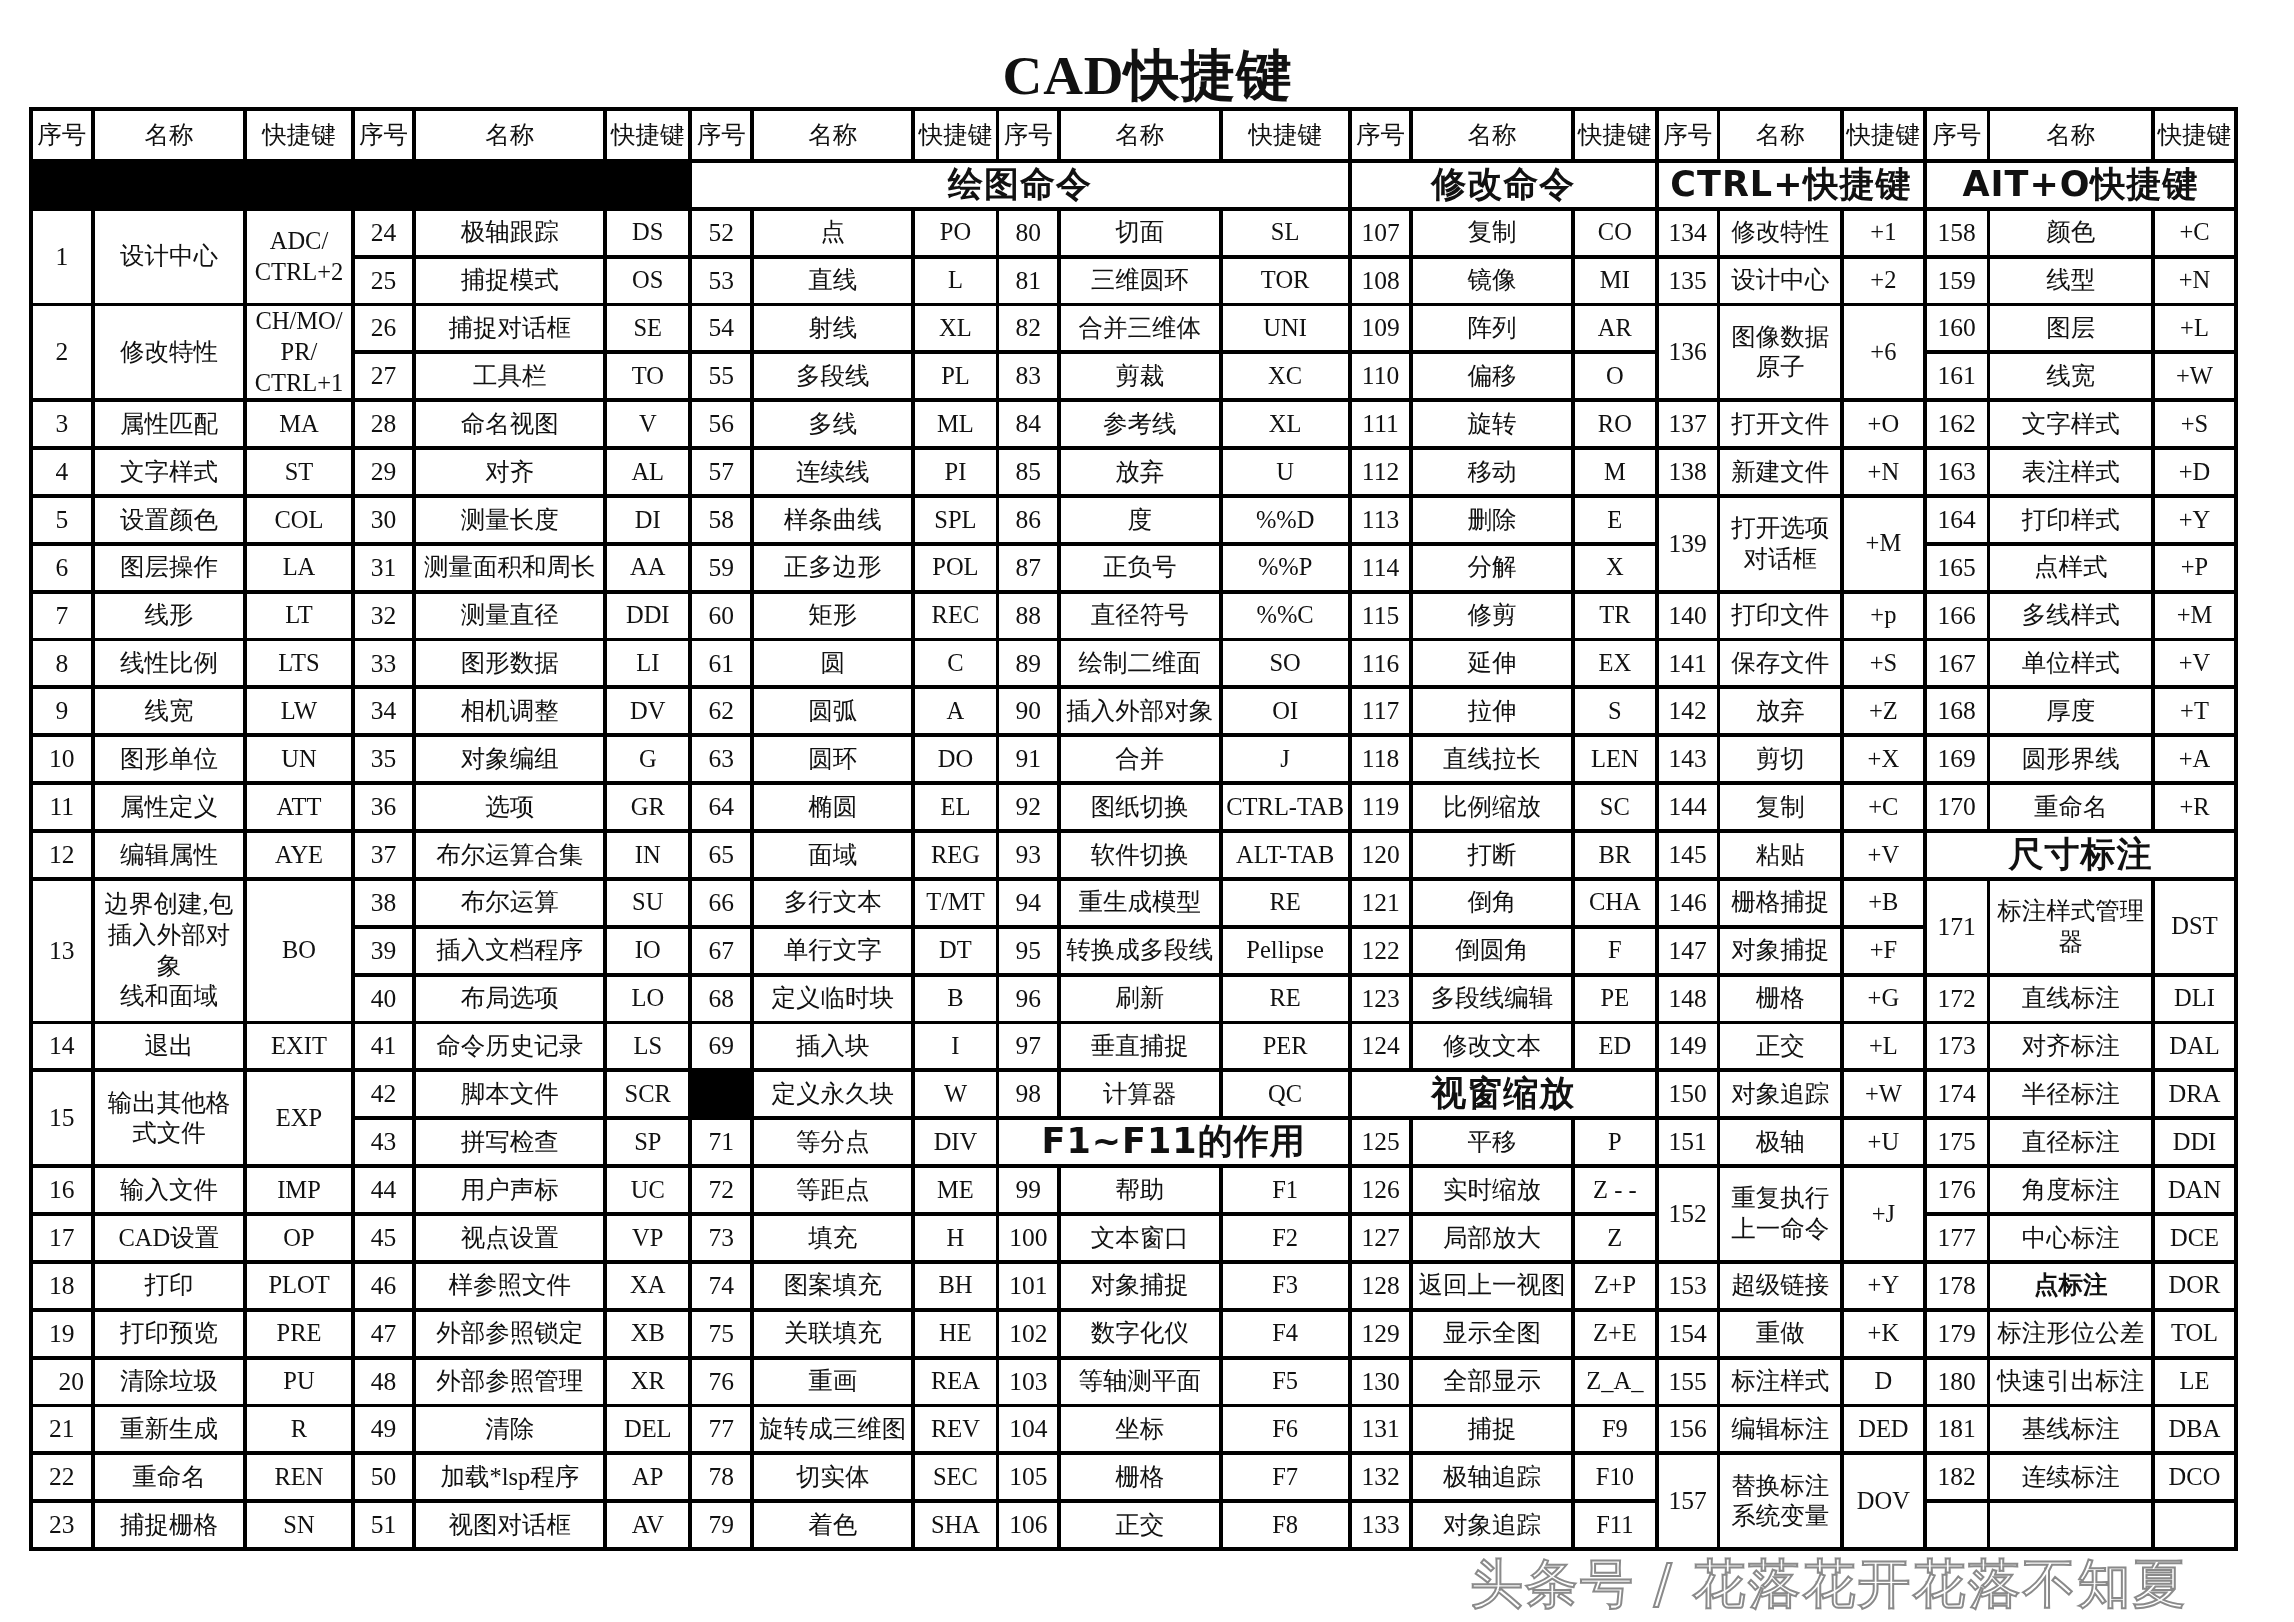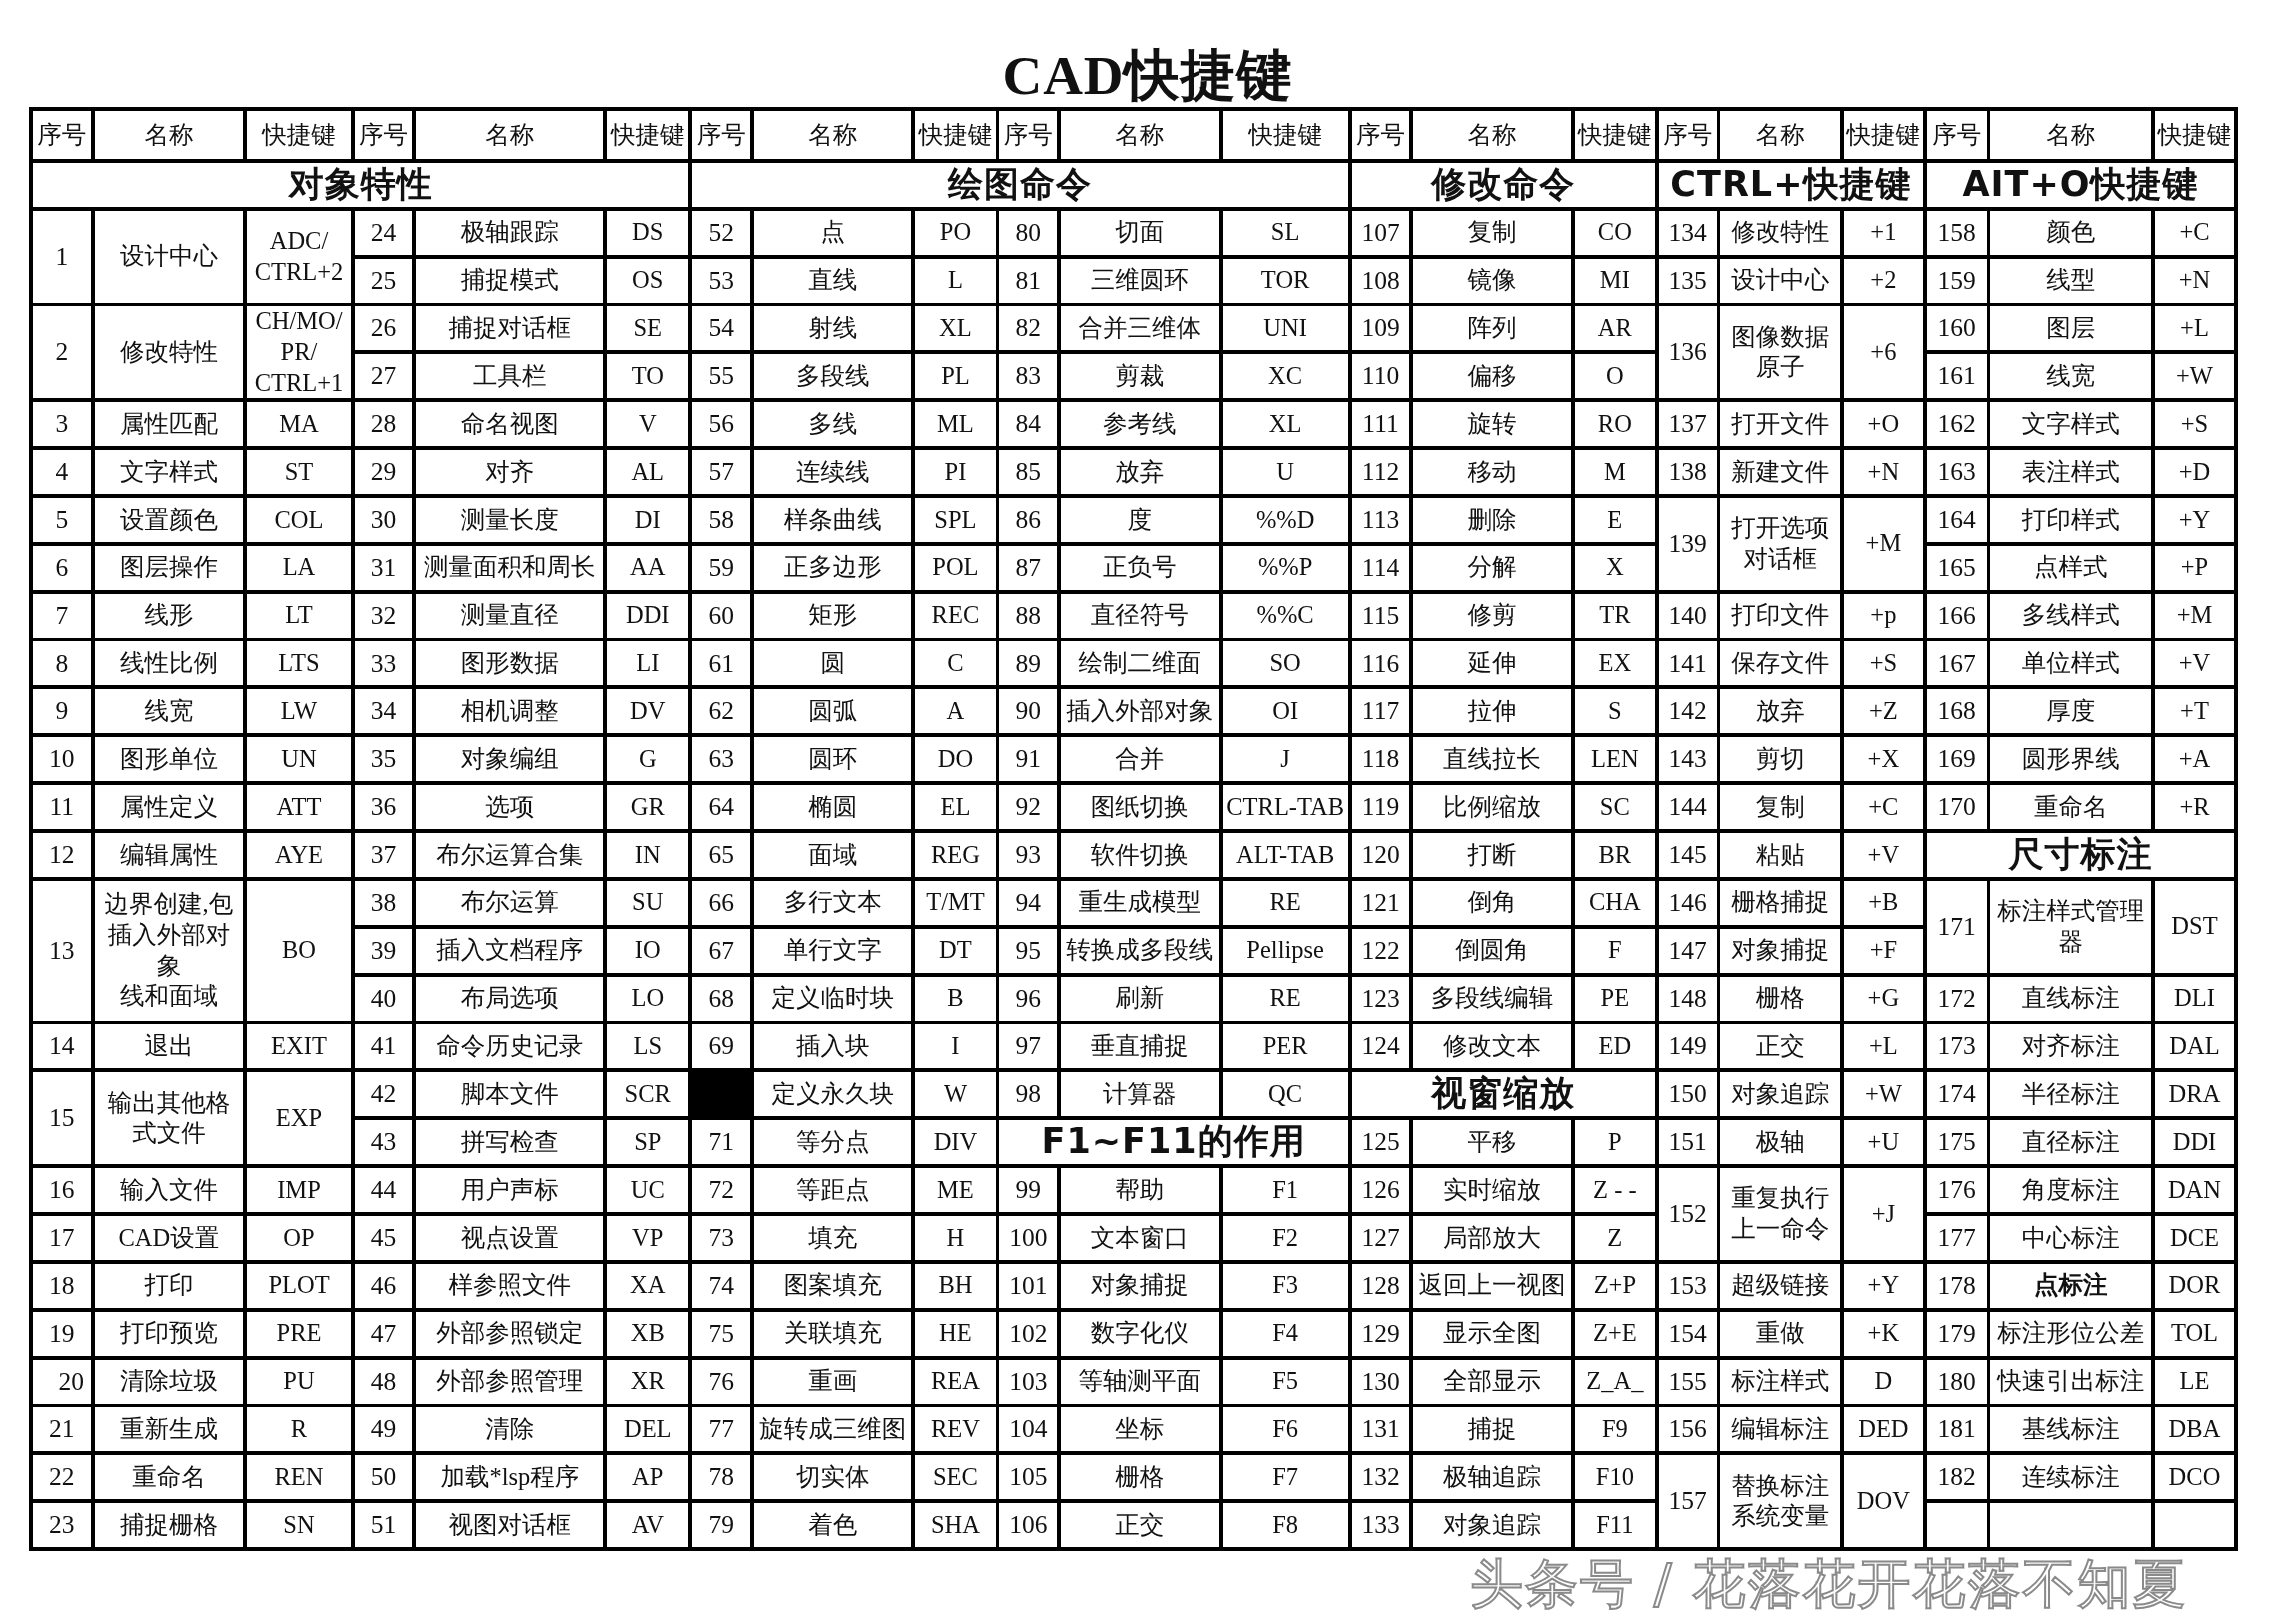--- a/index.html
+++ b/index.html
@@ -40,21 +40,20 @@
     <div class="cell hdr" style="grid-area: 1 / 12 / span 1 / span 1;">快捷键</div>
     <div class="cell hdr" style="grid-area: 1 / 13 / span 1 / span 1;">序号</div>
     <div class="cell hdr" style="grid-area: 1 / 14 / span 1 / span 1;">名称</div>
     <div class="cell hdr" style="grid-area: 1 / 15 / span 1 / span 1;">快捷键</div>
     <div class="cell hdr" style="grid-area: 1 / 16 / span 1 / span 1;">序号</div>
     <div class="cell hdr" style="grid-area: 1 / 17 / span 1 / span 1;">名称</div>
     <div class="cell hdr" style="grid-area: 1 / 18 / span 1 / span 1;">快捷键</div>
     <div class="cell hdr" style="grid-area: 1 / 19 / span 1 / span 1;">序号</div>
     <div class="cell hdr" style="grid-area: 1 / 20 / span 1 / span 1;">名称</div>
     <div class="cell hdr" style="grid-area: 1 / 21 / span 1 / span 1;">快捷键</div>
-    <div class="cell sec" style="grid-area: 2 / 1 / span 1 / span 6;">对象特性</div>
     <div class="cell sec" style="grid-area: 2 / 7 / span 1 / span 6;">绘图命令</div>
     <div class="cell sec" style="grid-area: 2 / 13 / span 1 / span 3;">修改命令</div>
     <div class="cell sec" style="grid-area: 2 / 16 / span 1 / span 3;">CTRL+快捷键</div>
     <div class="cell sec" style="grid-area: 2 / 19 / span 1 / span 3;">AIT+O快捷键</div>
     <div class="cell sec" style="grid-area: 22 / 10 / span 1 / span 3;">F1~F11的作用</div>
     <div class="cell sec" style="grid-area: 21 / 13 / span 1 / span 3;">视窗缩放</div>
     <div class="cell sec" style="grid-area: 16 / 19 / span 1 / span 3;">尺寸标注</div>
     <div class="cell num" style="grid-area: 3 / 1 / span 2 / span 1;">1</div>
     <div class="cell " style="grid-area: 3 / 2 / span 2 / span 1;">设计中心</div>
     <div class="cell " style="grid-area: 3 / 3 / span 2 / span 1;">ADC/

